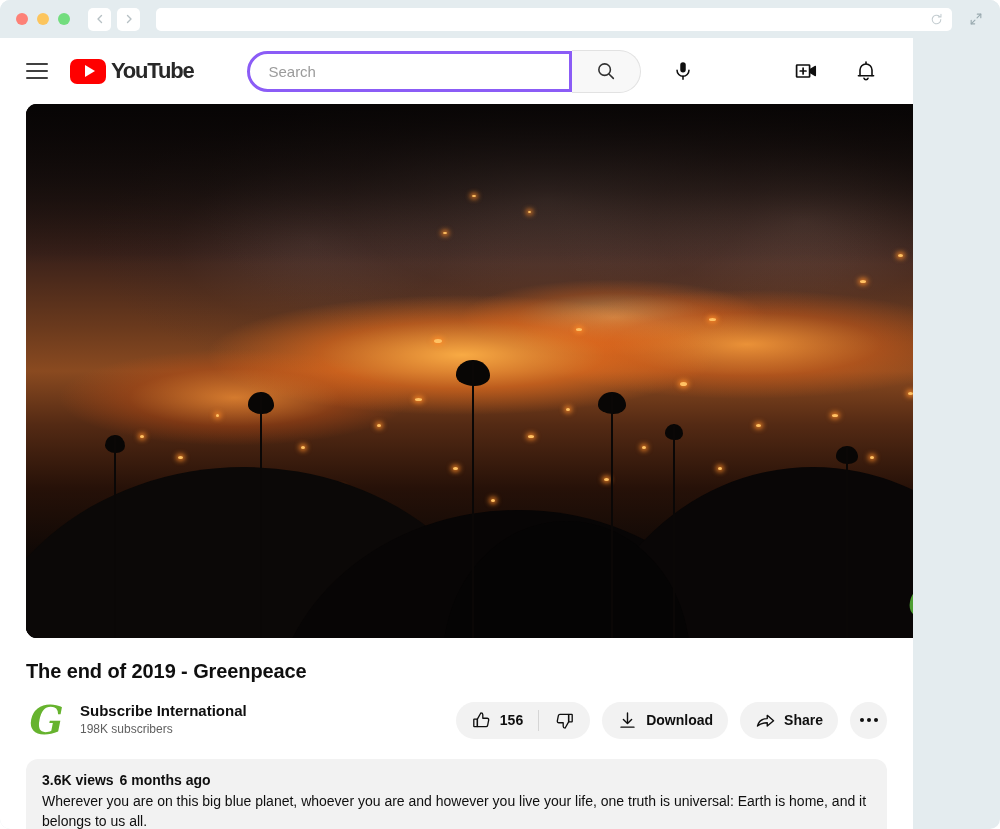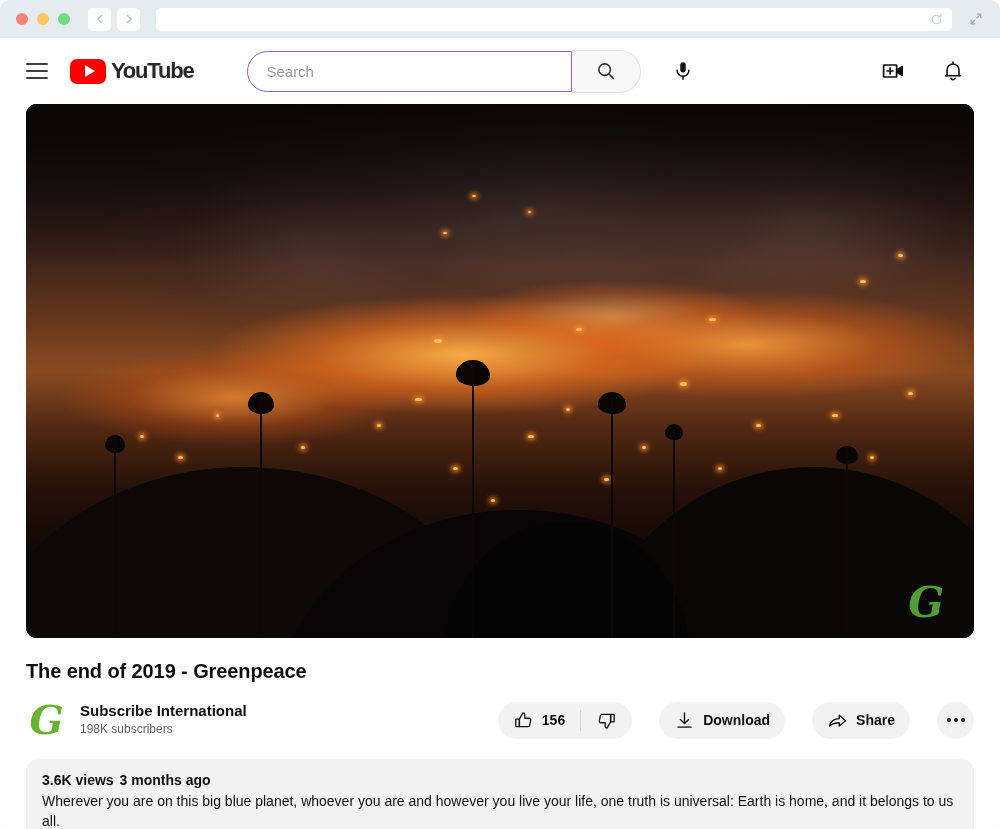--- a/index.html
+++ b/index.html
@@ -74,21 +74,21 @@
   .expand-icon {
     width: 20px; height: 20px;
     display: flex; align-items: center; justify-content: center;
     color: #9aaab0;
     margin-left: 4px;
   }
 
   
   .viewport {
     position: relative;
-    width: 1000px;
+    width: 913px;
     height: 791px;
     background: #ffffff;
     overflow: hidden;
   }
 
   
   .masthead {
     height: 66px;
     display: flex;
     align-items: center;
@@ -138,21 +138,21 @@
 
   .search-wrap {
     display: flex;
     align-items: center;
     margin-left: 54px;
   }
   .search-box {
     display: flex;
     width: 325px;
     height: 41px;
-    border: 1px solid #8b5cf6;
+    border: 3px solid #8b5cf6;
     border-radius: 21px 0 0 21px;
     align-items: center;
     padding-left: 18px;
     background: #ffffff;
   }
   .search-input {
     border: none;
     outline: none;
     font-size: 15px;
     color: #4b4b4b;
@@ -348,21 +348,21 @@
     font-size: 14px;
     font-weight: bold;
     cursor: pointer;
     font-family: "Liberation Sans", sans-serif;
   }
 
   .actions {
     margin-left: auto;
     display: flex;
     align-items: flex-end;
-    gap: 27px;
+    gap: 12px;
   }
   .pill {
     height: 37px;
     background: #f2f2f2;
     border-radius: 19px;
     display: flex;
     align-items: center;
     padding: 0 15px;
     gap: 8px;
     font-size: 14px;
@@ -658,19 +658,19 @@
               <i></i>
               <i></i>
               <i></i>
             </span>
         </button>
       </div>
     </div>
 
     <div class="description">
       <div class="desc-stats">
-        <span>3.6K views</span><span class="gap"></span><span>3 months ago</span>
+        <span>3.6K views</span><span class="gap"></span><span>6 months ago</span>
       </div>
       <div class="desc-text">Wherever you are on this big blue planet, whoever you are and however you live your life, one truth is universal: Earth is home, and it belongs to us all.</div>
     </div>
 
   </div>
 </div>
 
 </body></html>

